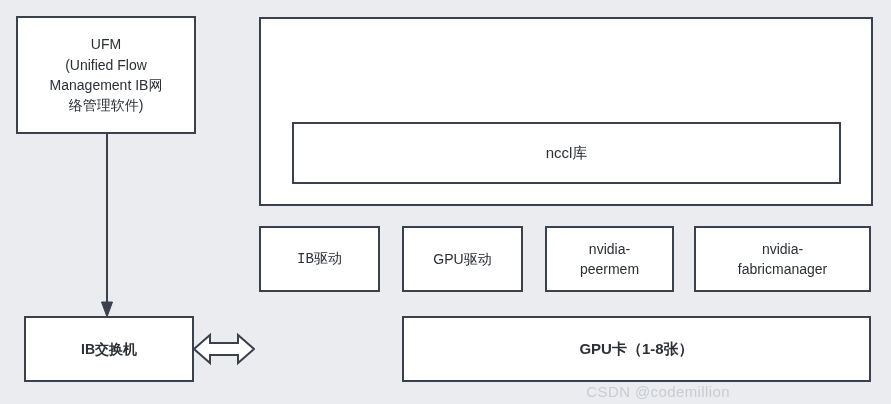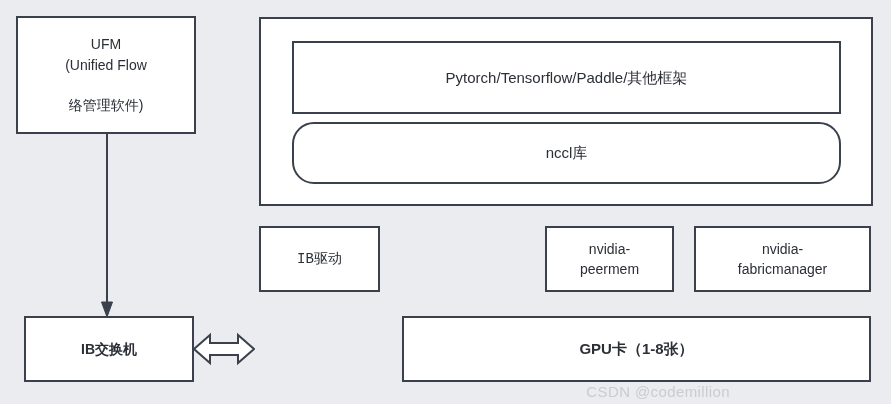--- a/index.html
+++ b/index.html
@@ -71,21 +71,20 @@
     width: 549px;
     height: 73px;
     font-size: 15px;
   }
   #nccl-box {
     left: 292px;
     top: 122px;
     width: 549px;
     height: 62px;
     font-size: 15px;
-    border-radius: 22px;
   }
   
   .driver {
     top: 226px;
     height: 66px;
     font-size: 14px;
   }
   #driver-0 { left: 259px;  width: 121px; font-family: Liberation Mono, monospace; }
   #driver-1 { left: 402px;  width: 121px; }
   #driver-2 { left: 545px;  width: 129px; }
@@ -122,38 +121,38 @@
 </style>
 </head>
 <body>
 
 <div id="canvas">
 
   <div class="box" id="ufm-box">
     <span class="lines">
       <span>UFM</span><br>
       <span>(Unified Flow</span><br>
-      <br>
+      <span>Management IB网</span><br>
       <span>络管理软件)</span>
     </span>
   </div>
 
   <svg id="ufm-arrow" viewBox="0 0 14 185">
     <line x1="7" y1="0" x2="7" y2="172" stroke="#3a414c" stroke-width="2"></line>
     <polygon points="7,184 1.5,169 12.5,169" fill="#3a414c" stroke="#3a414c" stroke-width="1"></polygon>
   </svg>
 
   <div class="shell" id="stack-shell"></div>
 
-  <div class="box" id="framework-box">Pytorch/Tensorflow/Paddle/其他框架</div>
 
   <div class="box" id="nccl-box">nccl库</div>
 
   <div class="box driver" id="driver-0">IB驱动</div>
 
+  <div class="box driver" id="driver-1">GPU驱动</div>
 
   <div class="box driver" id="driver-2">
     <span>
       <span>nvidia-</span><br>
       <span>peermem</span>
     </span>
   </div>
 
   <div class="box driver" id="driver-3">
     <span>

